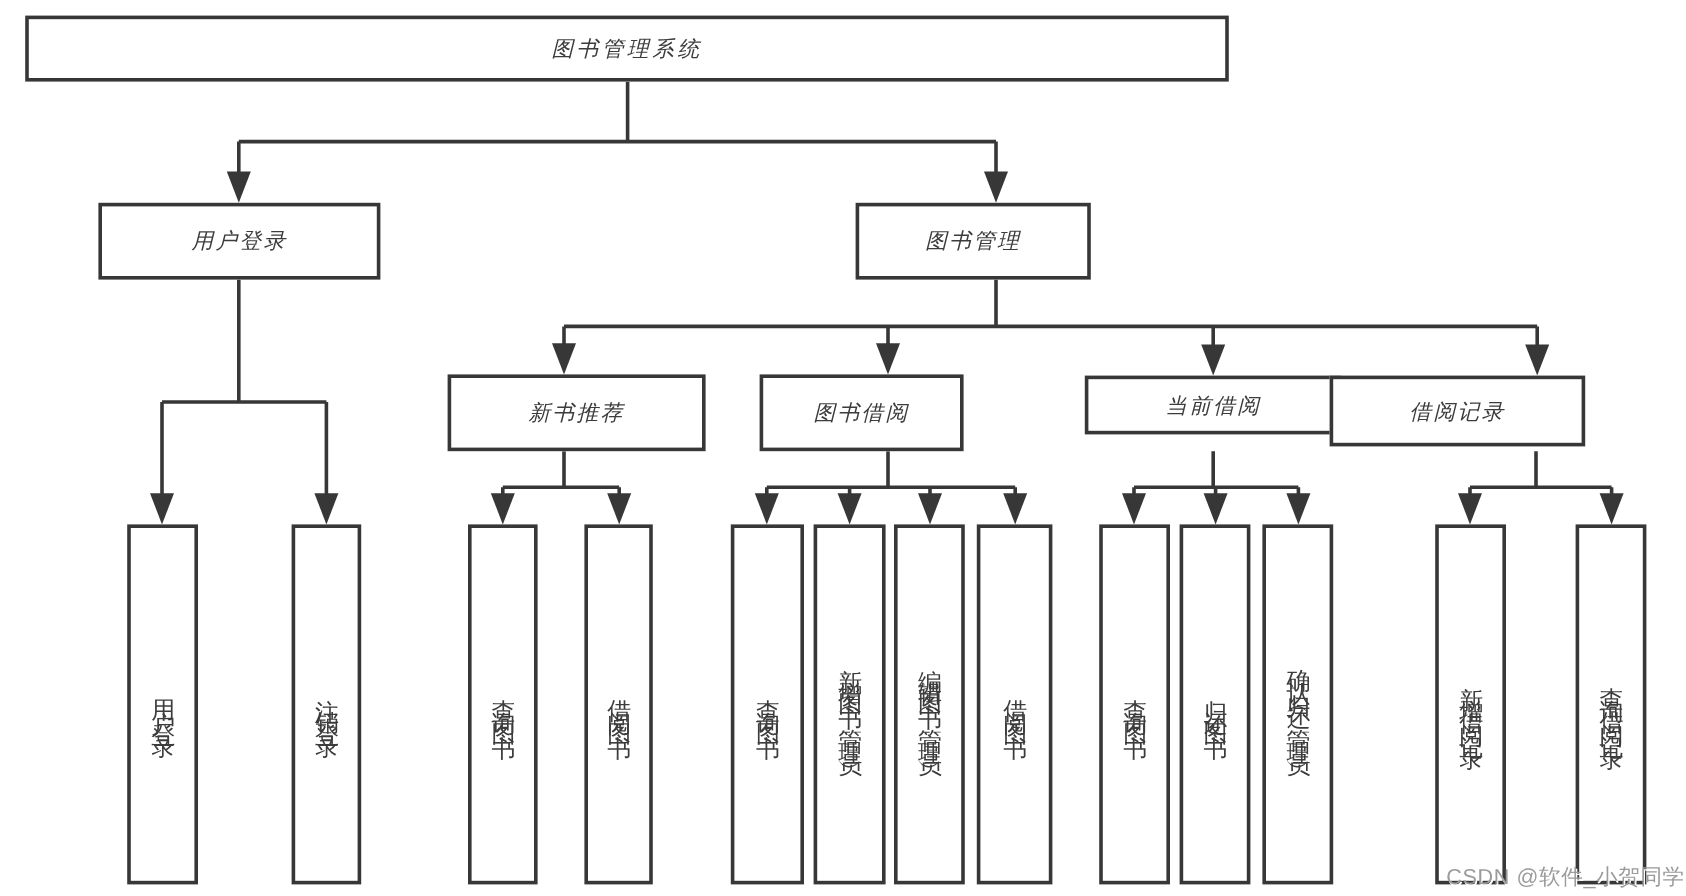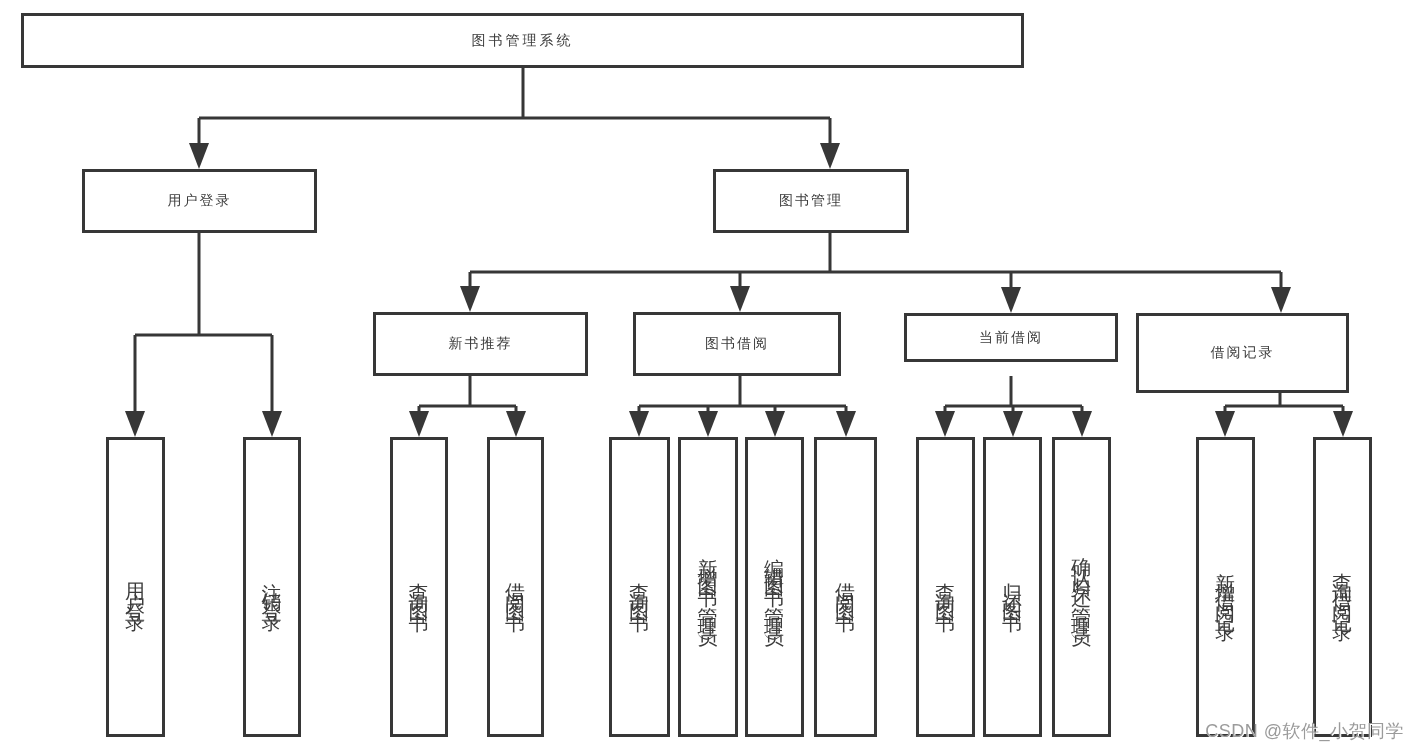--- a/index.html
+++ b/index.html
@@ -31,24 +31,25 @@
   .box {
     position: absolute;
     border: 3px solid var(--line);
     background: var(--background);
     display: flex;
     align-items: center;
     justify-content: center;
     z-index: 2;
   }
   .box .h-label {
-    font-size: 14px;
+    font-size: 18px;
     letter-spacing: 2px;
     color: var(--text);
     white-space: nowrap;
+    font-style: italic;
   }
   .box.root .h-label { letter-spacing: 3px; }
 
   .leaf {
     top: 437px;
     height: 300px;
   }
   .leaf .v-label {
     writing-mode: vertical-rl;
     text-orientation: mixed;
@@ -69,23 +70,23 @@
     text-shadow: 1px 1px 0 #ffffff;
     z-index: 5;
     white-space: nowrap;
   }
 
   
   .n-root { left: 21px;  top: 13px;  width: 1003px; height: 55px; }
   .n-l2a  { left: 82px;  top: 169px; width: 235px;  height: 64px; }
   .n-l2b  { left: 713px; top: 169px; width: 196px;  height: 64px; }
   .n-l3a  { left: 373px; top: 312px; width: 215px;  height: 64px; }
-  .n-l3b  { left: 633px; top: 312px; width: 208px;  height: 64px; }
+  .n-l3b  { left: 633px; top: 312px; width: 170px;  height: 64px; }
   .n-l3c  { left: 904px; top: 313px; width: 214px;  height: 49px; }
-  .n-l3d  { left: 1136px;top: 313px; width: 213px;  height: 80px; text-align: right; }
+  .n-l3d  { left: 1108px;top: 313px; width: 213px;  height: 59px; text-align: right; }
 
   .n-leaf1  { left: 106px;  width: 59px; }
   .n-leaf2  { left: 243px;  width: 58px; }
   .n-leaf3  { left: 390px;  width: 58px; }
   .n-leaf4  { left: 487px;  width: 57px; }
   .n-leaf5  { left: 609px;  width: 61px; }
   .n-leaf6  { left: 678px;  width: 60px; }
   .n-leaf7  { left: 745px;  width: 59px; }
   .n-leaf8  { left: 814px;  width: 63px; }
   .n-leaf9  { left: 916px;  width: 59px; }

